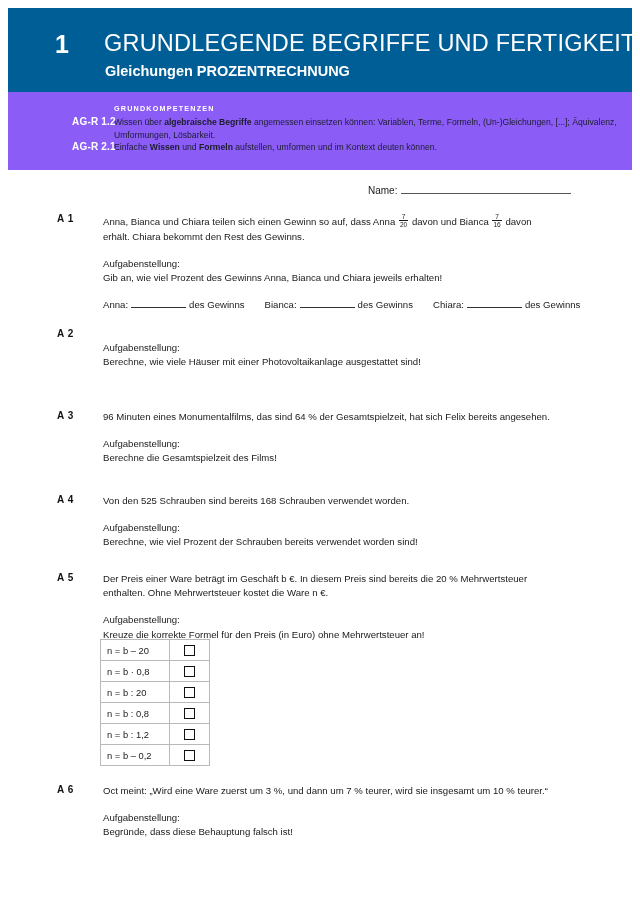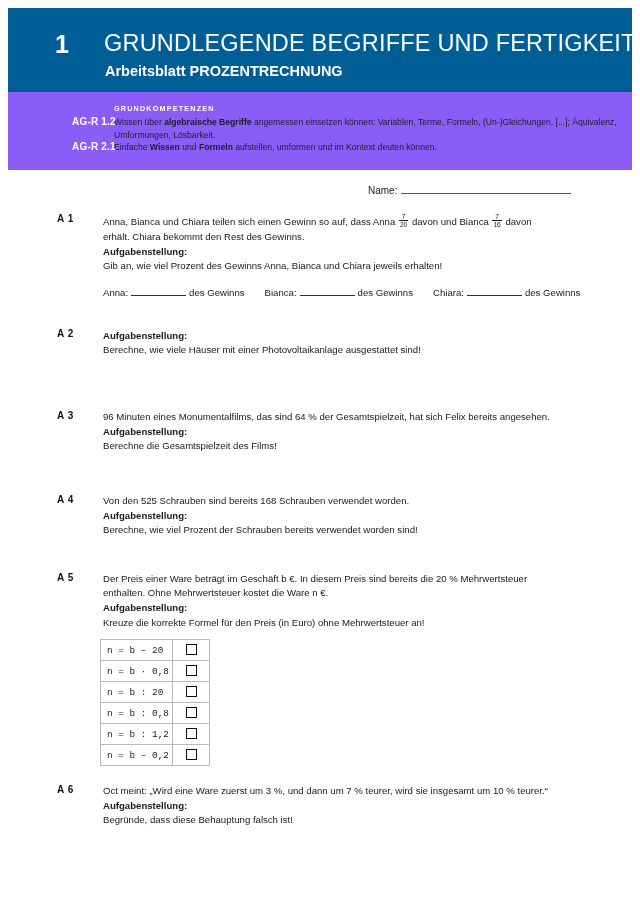--- a/index.html
+++ b/index.html
@@ -149,22 +149,22 @@
     left: 103px;
     top: 0;
     width: 480px;
     font-size: 9.6px;
     line-height: 14.2px;
     color: #1a1a1a;
   }
   .stmt { display: block; }
   .prompt-title {
     display: block;
-    font-weight: bold;
-    margin-top: 1px;
+    font-weight: normal;
+    margin-top: 13px;
   }
   .prompt-text { display: block; }
 
   
   .frac {
     display: inline-block;
     vertical-align: -0.32em;
     text-align: center;
     font-size: 6.6px;
     line-height: 7.4px;
@@ -196,21 +196,20 @@
     top: 639px;
     width: 110px;
     border-collapse: collapse;
     border: 0.8px solid #b9b9b9;
   }
   .formula-table td {
     border: 0.8px solid #b9b9b9;
     height: 20px;
     padding: 0;
     vertical-align: middle;
-    font-family: Liberation Mono, monospace;
   }
   .formula-table td.f-text {
     width: 66px;
     padding-left: 6px;
     font-size: 9.4px;
     color: #1a1a1a;
     white-space: nowrap;
   }
   .formula-table td.f-box {
     width: 44px;
@@ -235,21 +234,21 @@
   }
 </style>
 </head>
 <body>
 
 <div class="page">
 
   <div class="header-band">
     <div class="chapter-number">1</div>
     <div class="header-title">GRUNDLEGENDE BEGRIFFE UND FERTIGKEITEN</div>
-    <div class="header-subtitle"><span>Arbeitsblatt </span><span class="sub-strong">PROZENTRECHNUNG</span></div>
+    <div class="header-subtitle"><span>Gleichungen </span><span class="sub-strong">PROZENTRECHNUNG</span></div>
   </div>
 
   <div class="comp-band">
     <div class="comp-heading">GRUNDKOMPETENZEN</div>
 
     <div class="comp-row r1">
       <span class="comp-code">AG-R 1.2</span>
       <span class="comp-text"><span>Wissen über </span><b>algebraische Begriffe</b><span> angemessen einsetzen können: Variablen, Terme, Formeln, (Un-)Gleichungen, [...]; Äquivalenz,</span><br><span>Umformungen, Lösbarkeit.</span></span>
     </div>
 

